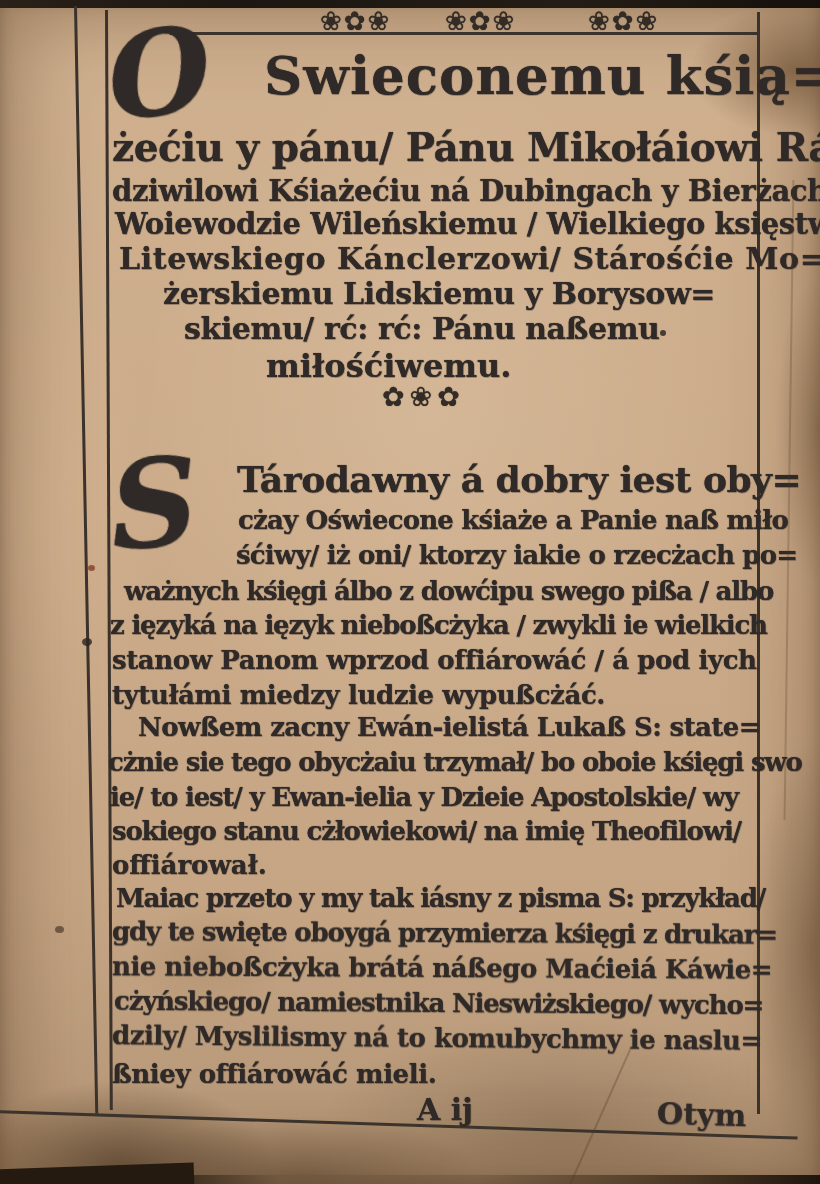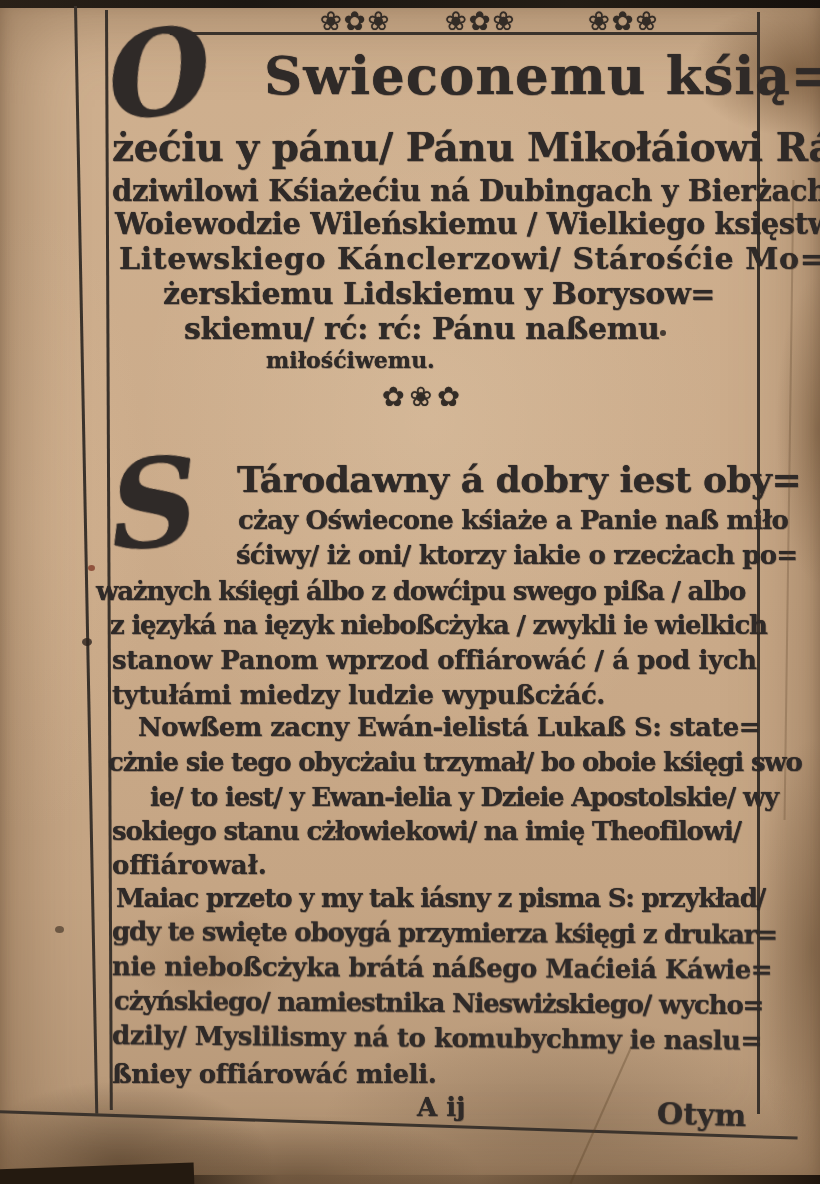--- a/index.html
+++ b/index.html
@@ -49,47 +49,47 @@
   <div class="orn" style="left:588px;top:6px;font-size:26px;">❀✿❀</div>
 
   <div class="abs bl blur" style="left:108px;top:14px;font-size:118px;line-height:1;transform:rotate(-6deg);font-style:italic;">O</div>
   <div class="abs bl blur" style="left:264px;top:44px;font-size:53px;letter-spacing:1px;">Swieconemu kśią=</div>
   <div class="abs bl blur" style="left:112px;top:124px;font-size:39px;letter-spacing:-.5px;">żećiu y pánu/ Pánu Mikołáiowi Rá=</div>
   <div class="abs bl blur" style="left:112px;top:174px;font-size:29px;letter-spacing:-.4px;">dziwilowi Kśiażećiu ná Dubingach y Bierżach/</div>
   <div class="abs bl blur" style="left:115px;top:207px;font-size:29px;letter-spacing:-.4px;">Woiewodzie Wileńskiemu / Wielkiego księstwá</div>
   <div class="abs bl blur" style="left:119px;top:241px;font-size:30px;letter-spacing:.6px;">Litewskiego Kánclerzowi/ Stárośćie Mo=</div>
   <div class="abs bl blur" style="left:163px;top:276px;font-size:30px;letter-spacing:-.4px;">żerskiemu Lidskiemu y Borysow=</div>
   <div class="abs bl blur" style="left:184px;top:311px;font-size:30px;letter-spacing:-.4px;">skiemu/ rć: rć: Pánu naßemu</div>
-  <div class="abs bl blur" style="left:266px;top:347px;font-size:22px;">miłośćiwemu.</div>
+  <div class="abs bl blur" style="left:266px;top:347px;font-size:32px;">miłośćiwemu.</div>
 
   <div class="orn" style="left:382px;top:381px;font-size:27px;letter-spacing:5px;">✿❀✿</div>
 
   <div class="abs bl blur" style="left:110px;top:442px;font-size:122px;line-height:1;font-style:italic;transform:rotate(-4deg);">S</div>
   <div class="abs bl blur" style="left:237px;top:458px;font-size:36px;letter-spacing:-.5px;">Tárodawny á dobry iest oby=</div>
   <div class="abs bl blur" style="left:238px;top:505px;font-size:26px;letter-spacing:-.8px;">cżay Oświecone kśiaże a Panie naß miło</div>
   <div class="abs bl blur" style="left:236px;top:540px;font-size:26px;letter-spacing:-.8px;">śćiwy/ iż oni/ ktorzy iakie o rzecżach po=</div>
-  <div class="abs bl blur tight" style="left:96px;top:576px;font-size:26px;">ważnych kśięgi álbo z dowćipu swego pißa / albo</div>
+  <div class="abs bl blur tight" style="left:124px;top:576px;font-size:26px;">ważnych kśięgi álbo z dowćipu swego pißa / albo</div>
   <div class="abs bl blur tight" style="left:110px;top:610px;font-size:26px;">z ięzyká na ięzyk nieboßcżyka / zwykli ie wielkich</div>
   <div class="abs bl blur" style="left:112px;top:680px;font-size:26px;letter-spacing:-.4px;">tytułámi miedzy ludzie wypußcżáć.</div>
   <div class="abs bl blur" style="left:112px;top:645px;font-size:26px;letter-spacing:-.4px;">stanow Panom wprzod offiárowáć / á pod iych</div>
 
   <div class="abs bl blur" style="left:138px;top:712px;font-size:26px;letter-spacing:-.6px;">Nowßem zacny Ewán-ielistá Lukaß S: state=</div>
   <div class="abs bl blur tight" style="left:108px;top:747px;font-size:26px;">cżnie sie tego obycżaiu trzymał/ bo oboie kśięgi swo</div>
-  <div class="abs bl blur tight" style="left:110px;top:782px;font-size:26px;margin-left:40px;">ie/ to iest/ y Ewan-ielia y Dzieie Apostolskie/ wy</div>
+  <div class="abs bl blur tight" style="left:110px;top:782px;font-size:26px;">ie/ to iest/ y Ewan-ielia y Dzieie Apostolskie/ wy</div>
   <div class="abs bl blur tight" style="left:112px;top:816px;font-size:26px;">sokiego stanu cżłowiekowi/ na imię Theofilowi/</div>
   <div class="abs bl blur" style="left:112px;top:850px;font-size:26px;text-align:center;">offiárował.</div>
 
   <div class="abs bl blur tight" style="left:116px;top:883px;font-size:26px;">Maiac przeto y my tak iásny z pisma S: przykład/</div>
   <div class="abs bl blur tight" style="left:112px;top:918px;font-size:26px;transform:rotate(.3deg);">gdy te swięte oboygá przymierza kśięgi z drukar=</div>
   <div class="abs bl blur" style="left:112px;top:953px;font-size:26px;letter-spacing:-.5px;transform:rotate(.3deg);">nie nieboßcżyka brátá náßego Maćieiá Káwie=</div>
   <div class="abs bl blur tight" style="left:114px;top:988px;font-size:26px;transform:rotate(.4deg);">cżyńskiego/ namiestnika Nieswiżskiego/ wycho=</div>
   <div class="abs bl blur" style="left:112px;top:1023px;font-size:26px;letter-spacing:-.5px;transform:rotate(.5deg);">dzily/ Myslilismy ná to komubychmy ie naslu=</div>
   <div class="abs bl blur" style="left:112px;top:1059px;font-size:26px;letter-spacing:-.4px;text-align:right;">ßniey offiárowáć mieli.</div>
 
-  <div class="abs bl blur" style="left:417px;top:1092px;font-size:26px;text-align:right;">A ij</div>
+  <div class="abs bl blur" style="left:417px;top:1092px;font-size:30px;text-align:right;">A ij</div>
   <div class="abs bl blur" style="left:657px;top:1097px;font-size:30px;transform:rotate(1.5deg);">Otym</div>
 
   <div class="speck" style="left:82px;top:638px;width:10px;height:8px;background:rgba(45,35,30,.8);"></div>
   <div class="speck" style="left:88px;top:565px;width:7px;height:6px;background:rgba(120,45,28,.7);"></div>
   <div class="speck" style="left:55px;top:926px;width:9px;height:7px;background:rgba(55,42,30,.6);"></div>
   <div class="speck" style="left:660px;top:330px;width:6px;height:6px;background:rgba(47,40,36,.85);"></div>
   <div class="abs" style="left:788px;top:180px;width:2px;height:640px;background:rgba(80,55,30,.25);transform:rotate(.8deg);"></div>
   <div class="abs" style="left:600px;top:1040px;width:2px;height:150px;background:rgba(80,55,30,.3);transform:rotate(24deg);"></div>
 
 </div>

